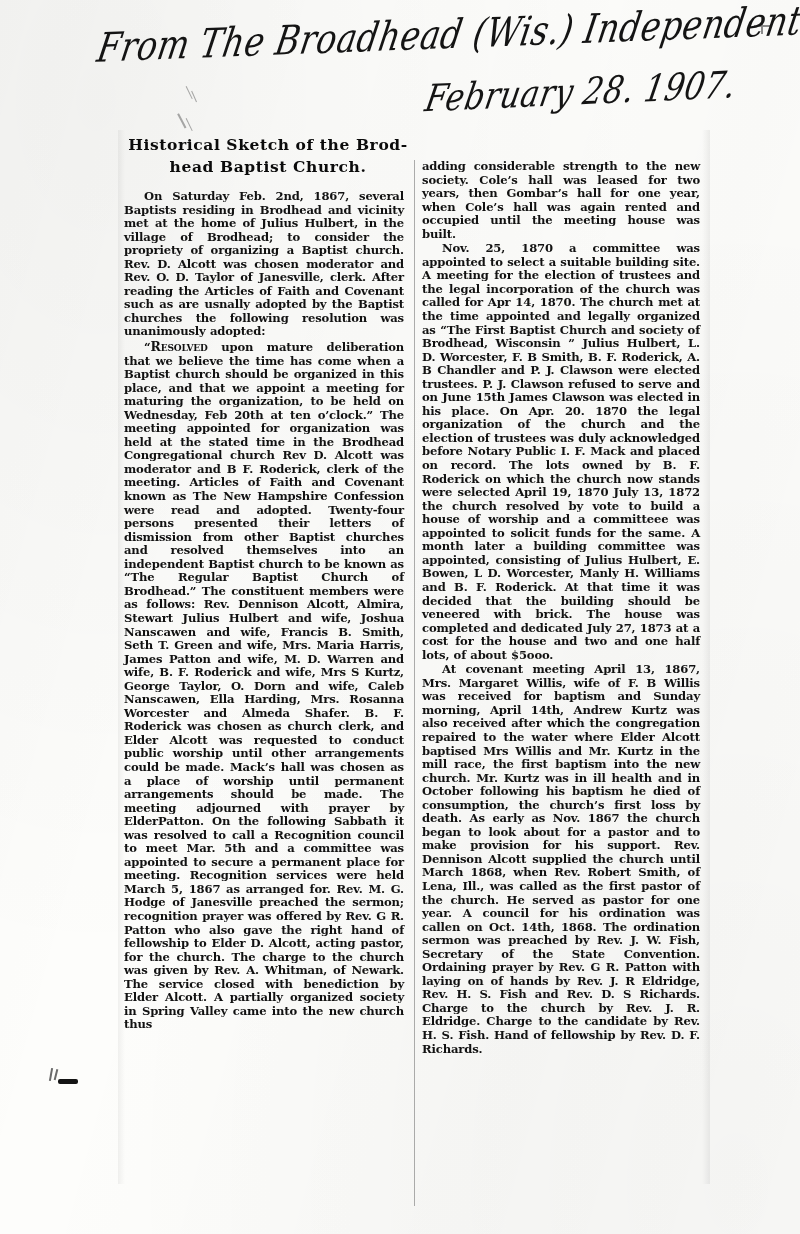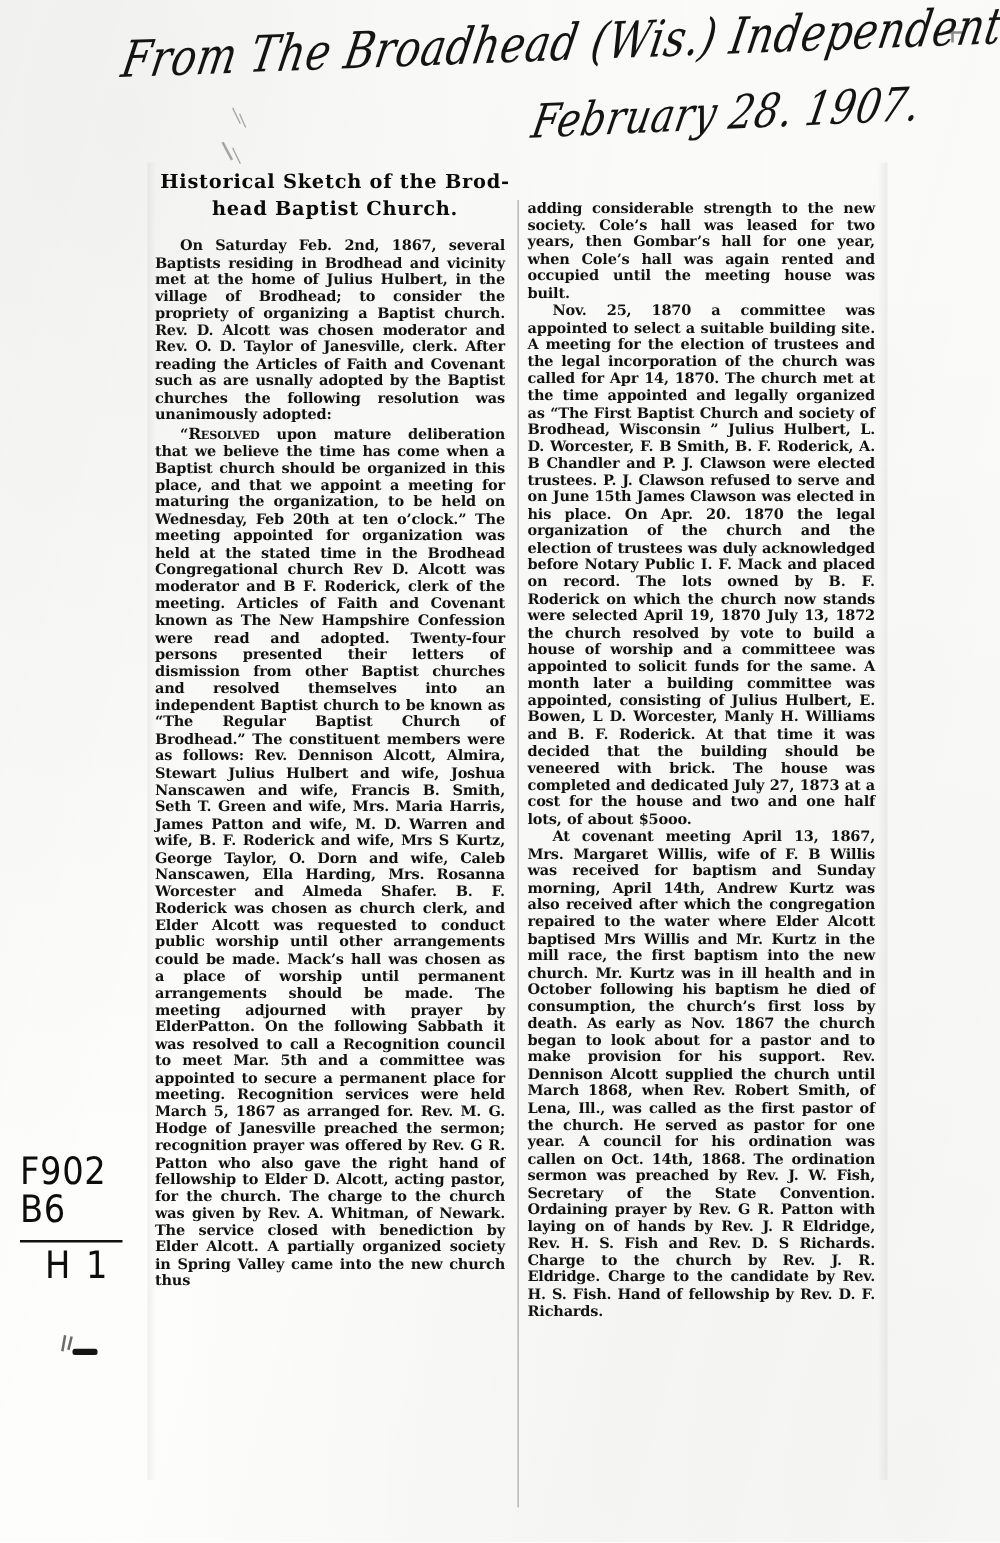--- a/index.html
+++ b/index.html
@@ -255,25 +255,20 @@
       </div>
 
       <div class="column column-right">
         <p class="para no-indent">adding considerable strength to the new society. Cole’s hall was leased for two years, then Gombar’s hall for one year, when Cole’s hall was again rented and occupied until the meeting house was built.</p>
         <p class="para">Nov. 25, 1870 a committee was appointed to select a suitable building site. A meeting for the election of trustees and the legal incorporation of the church was called for Apr 14, 1870. The church met at the time appointed and legally organized as “The First Baptist Church and society of Brodhead, Wisconsin ” Julius Hulbert, L. D. Worcester, F. B Smith, B. F. Roderick, A. B Chandler and P. J. Clawson were elected trustees. P. J. Clawson refused to serve and on June 15th James Clawson was elected in his place. On Apr. 20. 1870 the legal organization of the church and the election of trustees was duly acknowledged before Notary Public I. F. Mack and placed on record. The lots owned by B. F. Roderick on which the church now stands were selected April 19, 1870 July 13, 1872 the church resolved by vote to build a house of worship and a committeee was appointed to solicit funds for the same. A month later a building committee was appointed, consisting of Julius Hulbert, E. Bowen, L D. Worcester, Manly H. Williams and B. F. Roderick. At that time it was decided that the building should be veneered with brick. The house was completed and dedicated July 27, 1873 at a cost for the house and two and one half lots, of about $5ooo.</p>
         <p class="para">At covenant meeting April 13, 1867, Mrs. Margaret Willis, wife of F. B Willis was received for baptism and Sunday morning, April 14th, Andrew Kurtz was also received after which the congregation repaired to the water where Elder Alcott baptised Mrs Willis and Mr. Kurtz in the mill race, the first baptism into the new church. Mr. Kurtz was in ill health and in October following his baptism he died of consumption, the church’s first loss by death. As early as Nov. 1867 the church began to look about for a pastor and to make provision for his support. Rev. Dennison Alcott supplied the church until March 1868, when Rev. Robert Smith, of Lena, Ill., was called as the first pastor of the church. He served as pastor for one year. A council for his ordination was callen on Oct. 14th, 1868. The ordination sermon was preached by Rev. J. W. Fish, Secretary of the State Convention. Ordaining prayer by Rev. G R. Patton with laying on of hands by Rev. J. R Eldridge, Rev. H. S. Fish and Rev. D. S Richards. Charge to the church by Rev. J. R. Eldridge. Charge to the candidate by Rev. H. S. Fish. Hand of fellowship by Rev. D. F. Richards.</p>
       </div>
     </div>
   </div>
 
-  <div id="call-number">
-    <div class="cn-top">F902 B6</div>
-    <div class="cn-rule"></div>
-    <div class="cn-bottom">H 1</div>
-  </div>
 
   <div id="pencil-mark">
     <span class="pm-tick pm-tick-1"></span>
     <span class="pm-tick pm-tick-2"></span>
     <span class="pm-bar"></span>
   </div>
 
 </div>
 
 </body></html>

